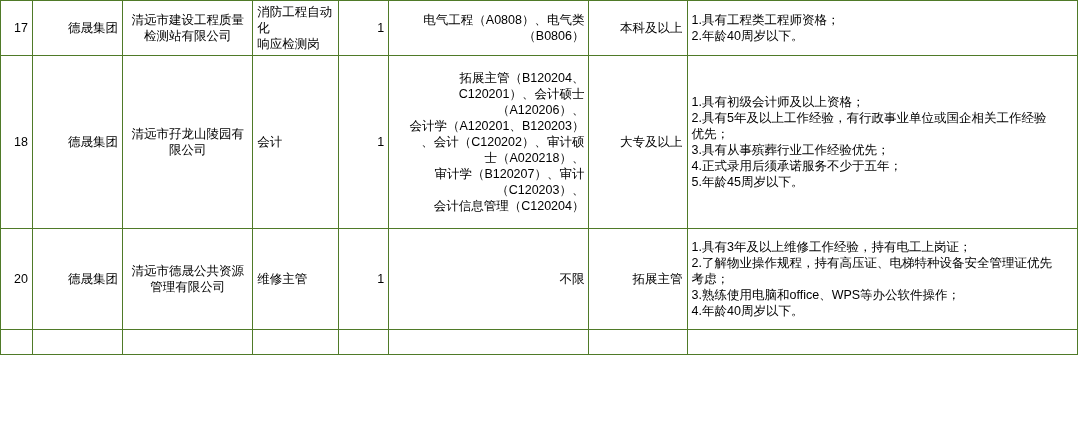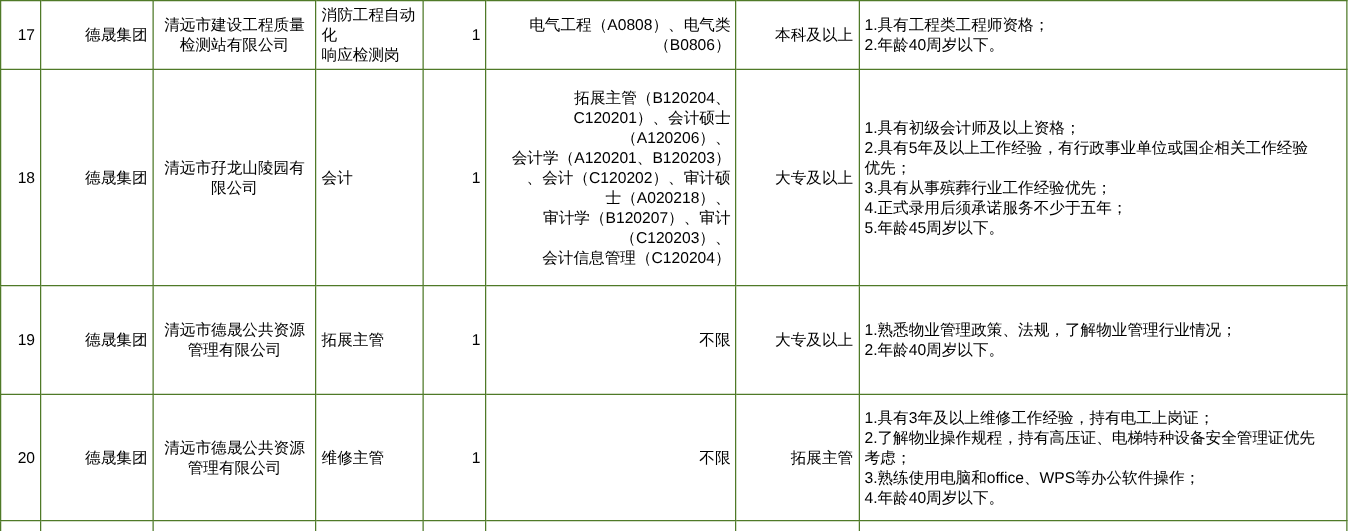--- a/index.html
+++ b/index.html
@@ -117,32 +117,20 @@
 会计信息管理（C120204）</td>
       <td class="center">大专及以上</td>
       <td class="left req-cell">1.具有初级会计师及以上资格；
 2.具有5年及以上工作经验，有行政事业单位或国企相关工作经验
 优先；
 3.具有从事殡葬行业工作经验优先；
 4.正式录用后须承诺服务不少于五年；
 5.年龄45周岁以下。</td>
     </tr>
 
-    <tr class="row-19">
-      <td class="center">19</td>
-      <td class="center">德晟集团</td>
-      <td class="unit-cell">清远市德晟公共资源
-管理有限公司</td>
-      <td class="post-cell">拓展主管</td>
-      <td class="center">1</td>
-      <td class="major-cell">不限</td>
-      <td class="center">大专及以上</td>
-      <td class="left req-cell">1.熟悉物业管理政策、法规，了解物业管理行业情况；
-2.年龄40周岁以下。</td>
-    </tr>
 
     <tr class="row-20">
       <td class="center">20</td>
       <td class="center">德晟集团</td>
       <td class="unit-cell">清远市德晟公共资源
 管理有限公司</td>
       <td class="post-cell">维修主管</td>
       <td class="center">1</td>
       <td class="major-cell">不限</td>
       <td class="center">拓展主管</td>

